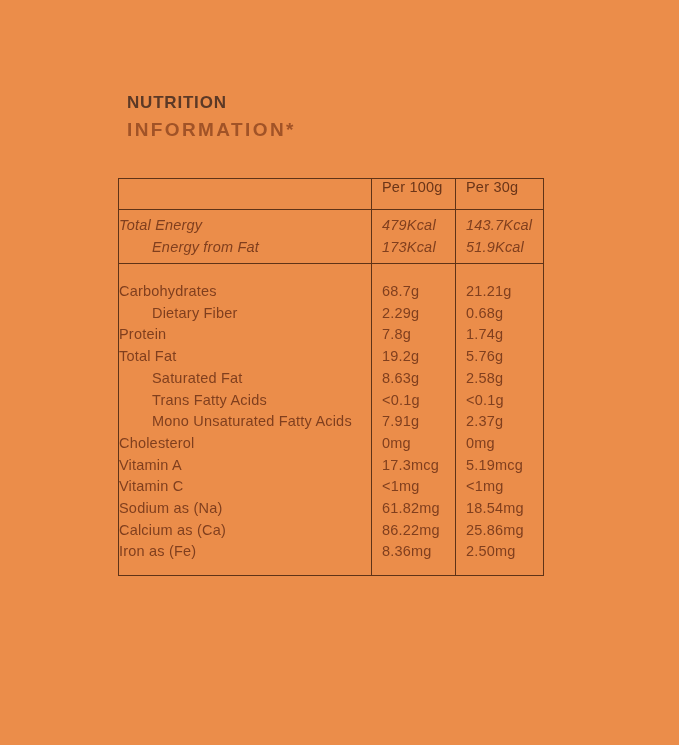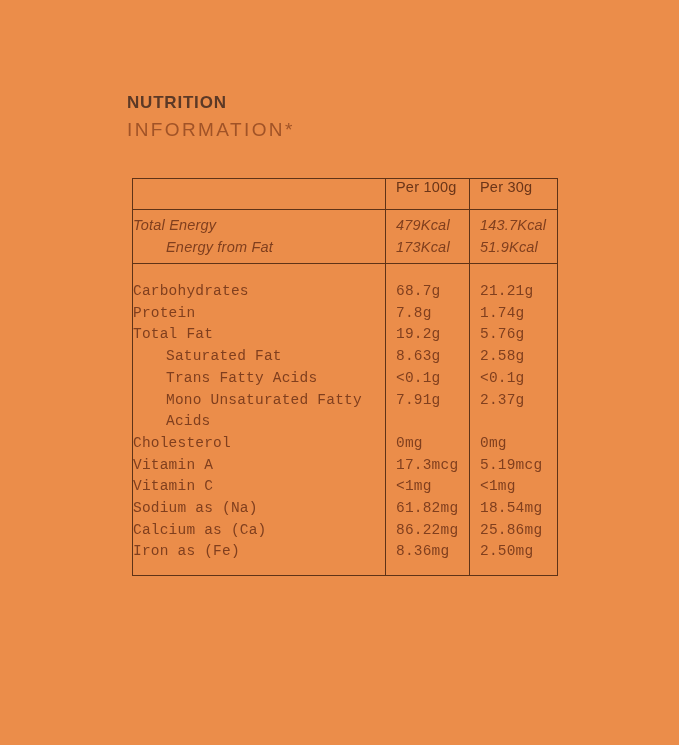--- a/index.html
+++ b/index.html
@@ -31,27 +31,27 @@
     font-size: 17px;
     line-height: 24px;
     font-weight: 800;
     letter-spacing: 0.8px;
     color: var(--title-text);
   }
   .heading-block h2 {
     margin: 4px 0 0 0;
     font-size: 19px;
     line-height: 22px;
-    font-weight: 400;
+    font-weight: 700;
     letter-spacing: 2.4px;
     color: var(--subtitle-text);
   }
   table.nutrition {
     position: absolute;
-    left: 132px;
+    left: 118px;
     top: 178px;
     width: 425px;
     table-layout: fixed;
     border-collapse: collapse;
     border: 1px solid var(--table-border);
     color: var(--table-text);
     font-size: 14.5px;
     letter-spacing: 0.2px;
   }
   table.nutrition col.c-name  { width: 253px; }
@@ -79,21 +79,21 @@
     border-bottom: 1px solid var(--table-border);
   }
   
   tbody.energy td { line-height: 22px; font-style: italic; }
   tbody.energy tr:first-child td { padding-top: 4px; }
   tbody.energy tr:last-child td {
     padding-bottom: 5px;
     border-bottom: 1px solid var(--table-border);
   }
   
-  tbody.main td { line-height: 21.7px; font-family: Liberation Mono, monospace; }
+  tbody.main td { line-height: 21.7px; }
   tbody.main tr:first-child td { padding-top: 17px; }
   tbody.main tr:last-child td { padding-bottom: 12px; }
   
   td.name { padding-left: 16px; }
   td.name.indent { padding-left: 33px; }
 </style>
 </head>
 <body>
 
 <div class="heading-block">
@@ -124,20 +124,25 @@
       <td class="name indent">Energy from Fat</td>
       <td>173Kcal</td>
       <td>51.9Kcal</td>
     </tr>
   </tbody>
   <tbody class="main">
     <tr>
       <td class="name">Carbohydrates</td>
       <td>68.7g</td>
       <td>21.21g</td>
+    </tr>
+    <tr>
+      <td class="name indent">Dietary Fiber</td>
+      <td>2.29g</td>
+      <td>0.68g</td>
     </tr>
     <tr>
       <td class="name">Protein</td>
       <td>7.8g</td>
       <td>1.74g</td>
     </tr>
     <tr>
       <td class="name">Total Fat</td>
       <td>19.2g</td>
       <td>5.76g</td>

